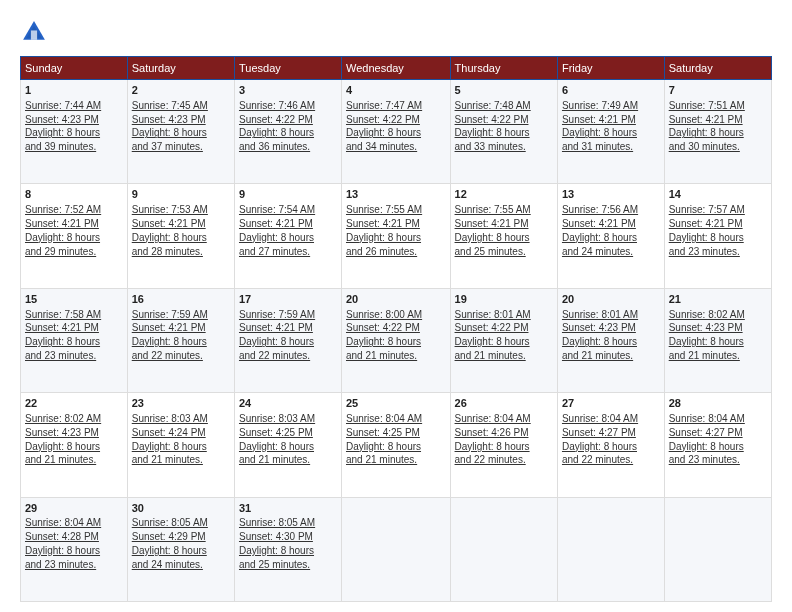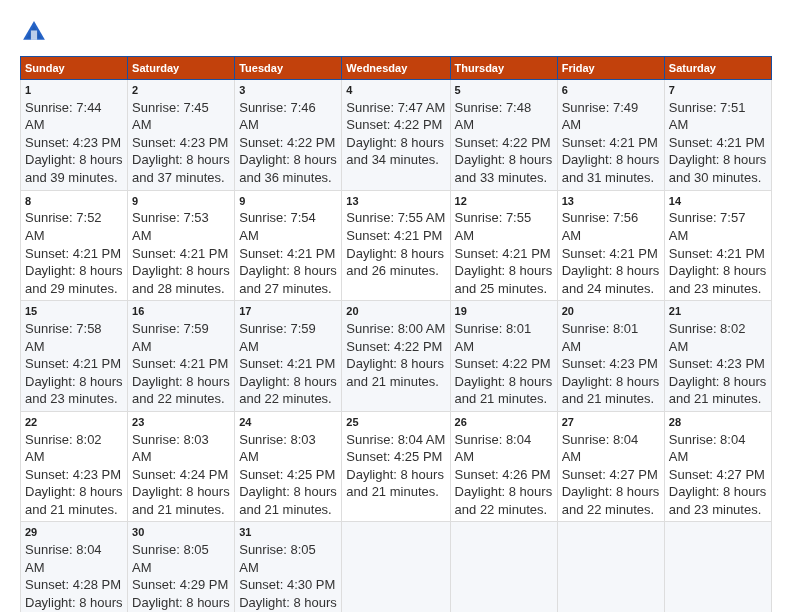--- a/index.html
+++ b/index.html
@@ -52,25 +52,25 @@
       font-size: 13px;
       color: #444;
     }
     .calendar {
       flex: 1;
       border-collapse: collapse;
       width: 100%;
       font-size: 9.5px;
     }
     .calendar th {
-      background: #c2410c;
+      background: #7f1d1d;
       color: #fff;
       padding: 5px 4px;
       font-size: 11px;
-      font-weight: bold;
+      font-weight: normal;
       text-align: left;
       border: 1px solid #1a4fa0;
     }
     .calendar td {
       vertical-align: top;
       padding: 3px 4px;
       border: 1px solid #ddd;
       width: 113px;
       background: #fff;
       line-height: 1.35;
@@ -82,23 +82,24 @@
     .calendar tr:nth-child(even) td {
       background: #fff;
     }
     .day-num {
       font-size: 11px;
       font-weight: bold;
       display: block;
       margin-bottom: 1px;
     }
     .day-info {
-      font-size: 13px;
+      font-size: 10px;
       color: #333;
       line-height: 1.35;
+      text-decoration: underline;
     }
     .empty-cell {
       background: #f5f7fa !important;
     }
   </style>
 </head>
 <body>
 
 <div class="page">
   <div class="header">

